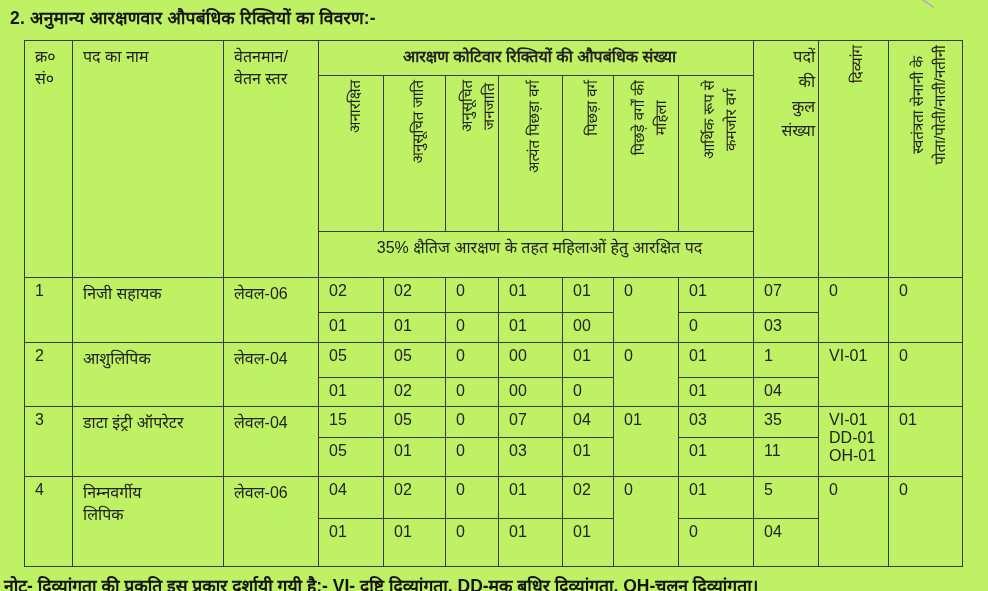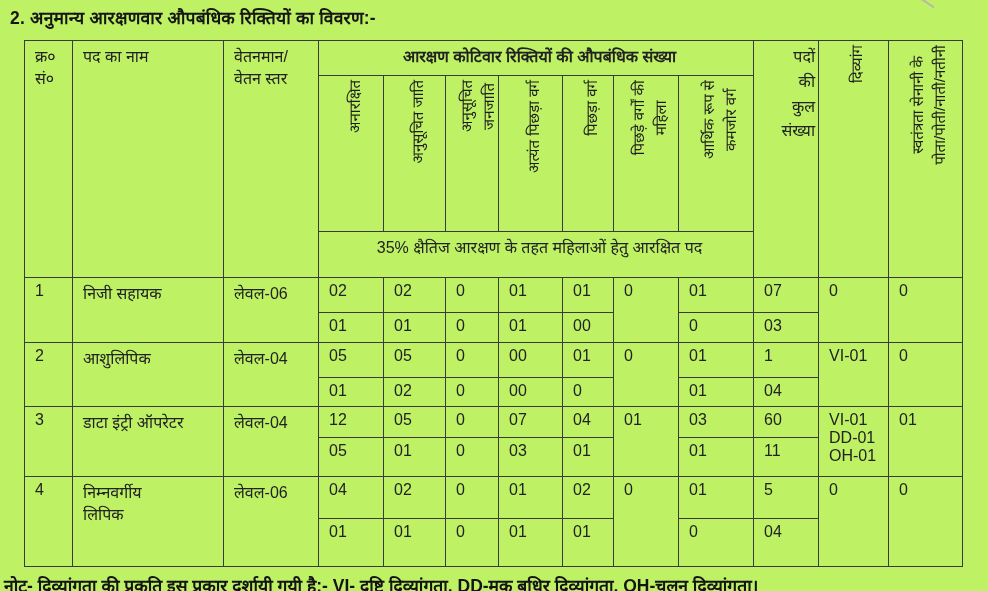--- a/index.html
+++ b/index.html
@@ -219,28 +219,28 @@
       <td>00</td>
       <td>0</td>
       <td>01</td>
       <td>04</td>
     </tr>
 
     <tr class="r3a">
       <td rowspan="2">3</td>
       <td rowspan="2" class="pre">डाटा इंट्री ऑपरेटर</td>
       <td rowspan="2">लेवल-04</td>
-      <td>12</td>
+      <td>15</td>
       <td>05</td>
       <td>0</td>
       <td>07</td>
       <td>04</td>
       <td rowspan="2">01</td>
       <td>03</td>
-      <td>60</td>
+      <td>35</td>
       <td rowspan="2" class="small pre">VI-01
 DD-01
 OH-01</td>
       <td rowspan="2">01</td>
     </tr>
     <tr class="r3b">
       <td>05</td>
       <td>01</td>
       <td>0</td>
       <td>03</td>

